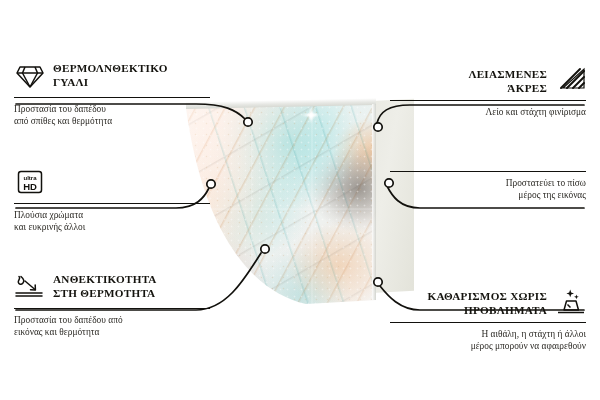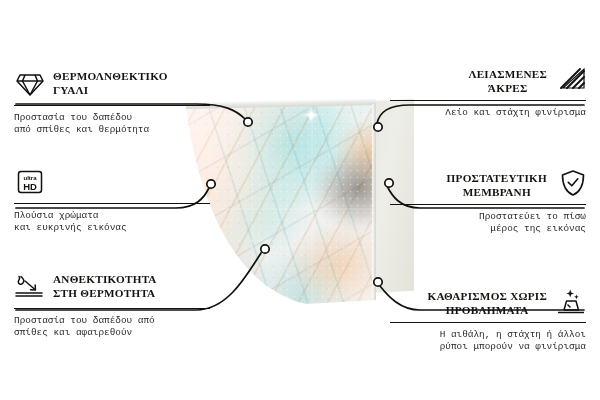--- a/index.html
+++ b/index.html
@@ -172,48 +172,48 @@
     font-family: "Liberation Serif", serif;
     font-weight: bold;
     font-size: 11.2px;
     line-height: 13.6px;
     letter-spacing: 0.25px;
     color: #15140f;
     text-transform: uppercase;
     white-space: pre-line;
   }
   .feature.left  .f-title { text-align: left; }
-  .feature.right .f-title { text-align: center; margin-top: 6px; }
+  .feature.right .f-title { text-align: right; margin-top: 6px; }
 
   .f-rule {
     height: 0;
     border-top: 1.3px solid #12110d;
     margin: 5px 0 6px 0;
   }
   .f-desc {
-    font-family: Liberation Mono, monospace;
+    font-family: Liberation Serif, serif;
     font-size: 9.4px;
     line-height: 11.6px;
     color: #2c2a25;
     white-space: pre-line;
   }
 
   .f-icon {
     width: 30px;
     height: 30px;
     flex: 0 0 30px;
     display: flex;
     align-items: center;
     justify-content: flex-end;
     color: #15140f;
   }
   .f-icon svg { display: block; }
 
   
-  #feat-0 { top: 68px;  }
+  #feat-0 { top: 60px;  }
   #feat-1 { top: 166px; }
   #feat-2 { top: 271px; }
   #feat-3 { top: 62px;  }
   #feat-4 { top: 166px; }
   #feat-5 { top: 284px; }
 </style>
 </head>
 <body>
 
 <div id="stage">
@@ -287,42 +287,42 @@
     <span class="f-icon">
       <svg width="28" height="26" viewBox="0 0 28 26">
         <rect x="2.5" y="2.5" width="23" height="21" rx="2.5" fill="none" stroke="#12110d" stroke-width="1.5"></rect>
         <text x="14" y="11.2" text-anchor="middle" font-family="Liberation Sans, sans-serif" font-size="6" font-weight="bold" fill="#12110d">ultra</text>
         <text x="14" y="20.5" text-anchor="middle" font-family="Liberation Sans, sans-serif" font-size="9.5" font-weight="bold" fill="#12110d">HD</text>
       </svg>
     </span>
   </div>
   <div class="f-rule"></div>
   <div class="f-desc">Πλούσια χρώματα
-και ευκρινής εικόνας</div>
+και ευκρινής άλλοι</div>
 </div>
 
 <div class="feature left" id="feat-2">
   <div class="f-head">
     <span class="f-icon">
       <svg width="30" height="26" viewBox="0 0 30 26">
         <g fill="none" stroke="#12110d" stroke-width="1.5" stroke-linecap="round" stroke-linejoin="round">
           <path d="M7,2.5 C10,5 10.5,7.5 8.8,9.3 C7.2,11 4.6,10.3 4.3,8.2 C4.1,6.6 5.4,5.6 5.6,4.2 C5.7,3.4 5.4,2.9 5,2.5"></path>
           <path d="M11,7 L21,15.5"></path>
           <path d="M16.5,15.8 L21.4,15.9 L21.2,11"></path>
           <path d="M2,19 H28"></path>
             <path d="M2,22 H28"></path>
         </g>
       </svg>
     </span>
     <span class="f-title">ΑΝΘΕΚΤΙΚΟΤΗΤΑ
 ΣΤΗ ΘΕΡΜΟΤΗΤΑ</span>
   </div>
   <div class="f-rule"></div>
   <div class="f-desc">Προστασία του δαπέδου από
-σπίθες και αφαιρεθούν</div>
+εικόνας και θερμότητα</div>
 </div>
 
 <div class="feature right" id="feat-3">
   <div class="f-head">
     <span class="f-icon">
       <svg width="28" height="26" viewBox="0 0 28 26">
         <g fill="none" stroke="#12110d" stroke-width="2" stroke-linecap="round">
           <path d="M3,22 L22,3"></path>
             <path d="M9,22 L26,5"></path>
             <path d="M15,22 L26,11"></path>
@@ -332,30 +332,20 @@
       </svg>
     </span>
     <span class="f-title">ΛΕΙΑΣΜΕΝΕΣ
 ΆΚΡΕΣ</span>
   </div>
   <div class="f-rule"></div>
   <div class="f-desc">Λείο και στάχτη φινίρισμα</div>
 </div>
 
 <div class="feature right" id="feat-4">
-  <div class="f-head">
-    <span class="f-icon">
-      <svg width="26" height="28" viewBox="0 0 26 28">
-        <path d="M13,2 L23.5,6 C23.5,16 20,23 13,26 C6,23 2.5,16 2.5,6 Z" fill="none" stroke="#12110d" stroke-width="1.6" stroke-linejoin="round"></path>
-        <path d="M8.3,13.4 L11.8,16.8 L17.8,9.8" fill="none" stroke="#12110d" stroke-width="1.6" stroke-linecap="round" stroke-linejoin="round"></path>
-      </svg>
-    </span>
-    <span class="f-title">ΠΡΟΣΤΑΤΕΥΤΙΚΗ
-ΜΕΜΒΡΑΝΗ</span>
-  </div>
   <div class="f-rule"></div>
   <div class="f-desc">Προστατεύει το πίσω
 μέρος της εικόνας</div>
 </div>
 
 <div class="feature right" id="feat-5">
   <div class="f-head">
     <span class="f-icon">
       <svg width="30" height="26" viewBox="0 0 30 26">
         <g fill="none" stroke="#12110d" stroke-width="1.5" stroke-linejoin="round">
@@ -367,14 +357,14 @@
           <path d="M14.2,1.6 L15.2,4.4 L18,5.4 L15.2,6.4 L14.2,9.2 L13.2,6.4 L10.4,5.4 L13.2,4.4 Z"></path>
           <path d="M20.4,6.4 L21,8.2 L22.8,8.8 L21,9.4 L20.4,11.2 L19.8,9.4 L18,8.8 L19.8,8.2 Z"></path>
         </g>
       </svg>
     </span>
     <span class="f-title">ΚΑΘΑΡΙΣΜΟΣ ΧΩΡΙΣ
 ΠΡΟΒΛΗΜΑΤΑ</span>
   </div>
   <div class="f-rule"></div>
   <div class="f-desc">Η αιθάλη, η στάχτη ή άλλοι
-ρύποι μπορούν να φινίρισμα</div>
+μέρος μπορούν να αφαιρεθούν</div>
 </div>
 
 </body></html>

